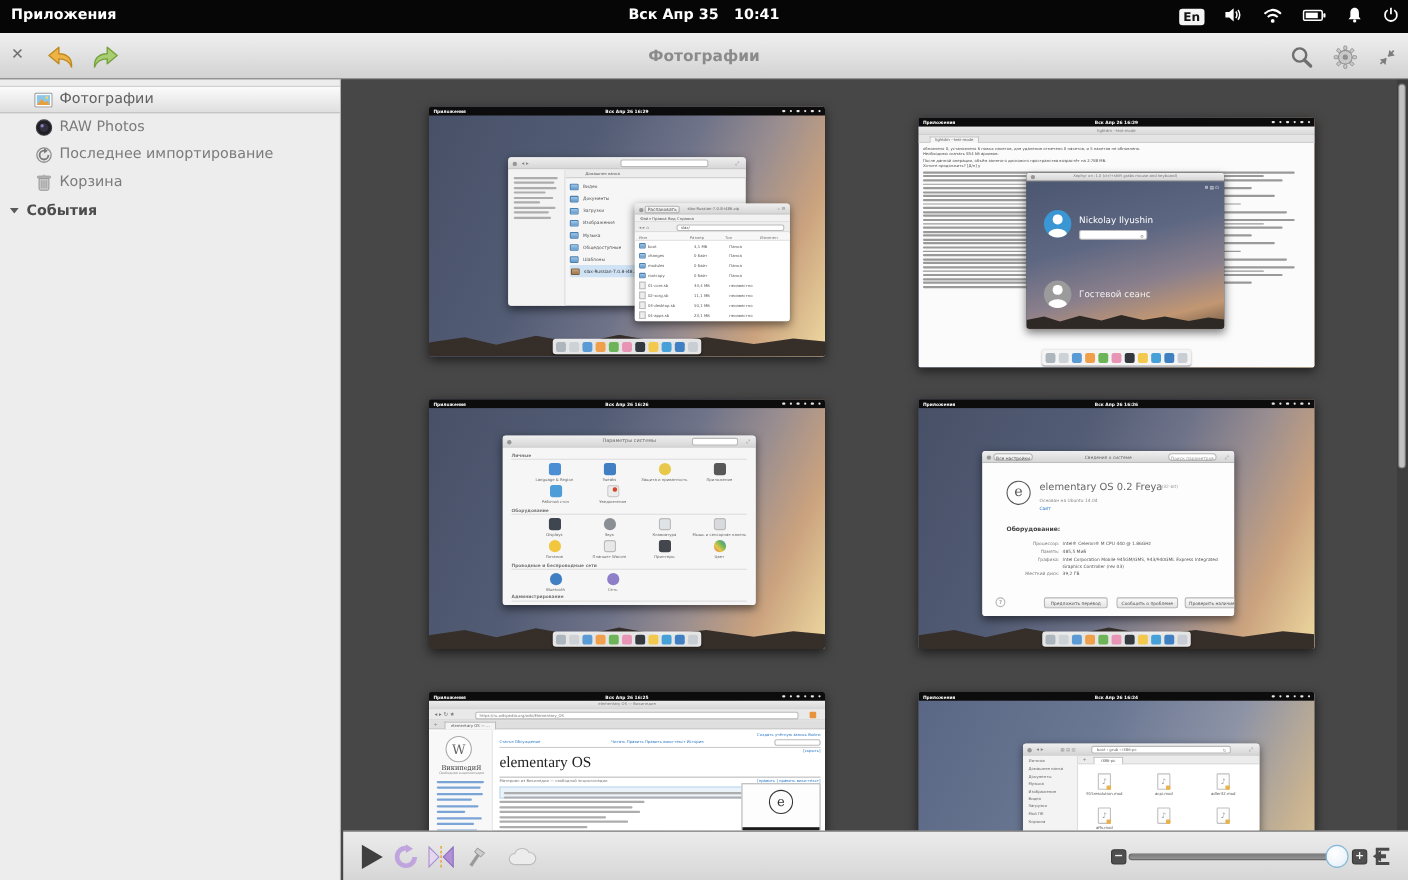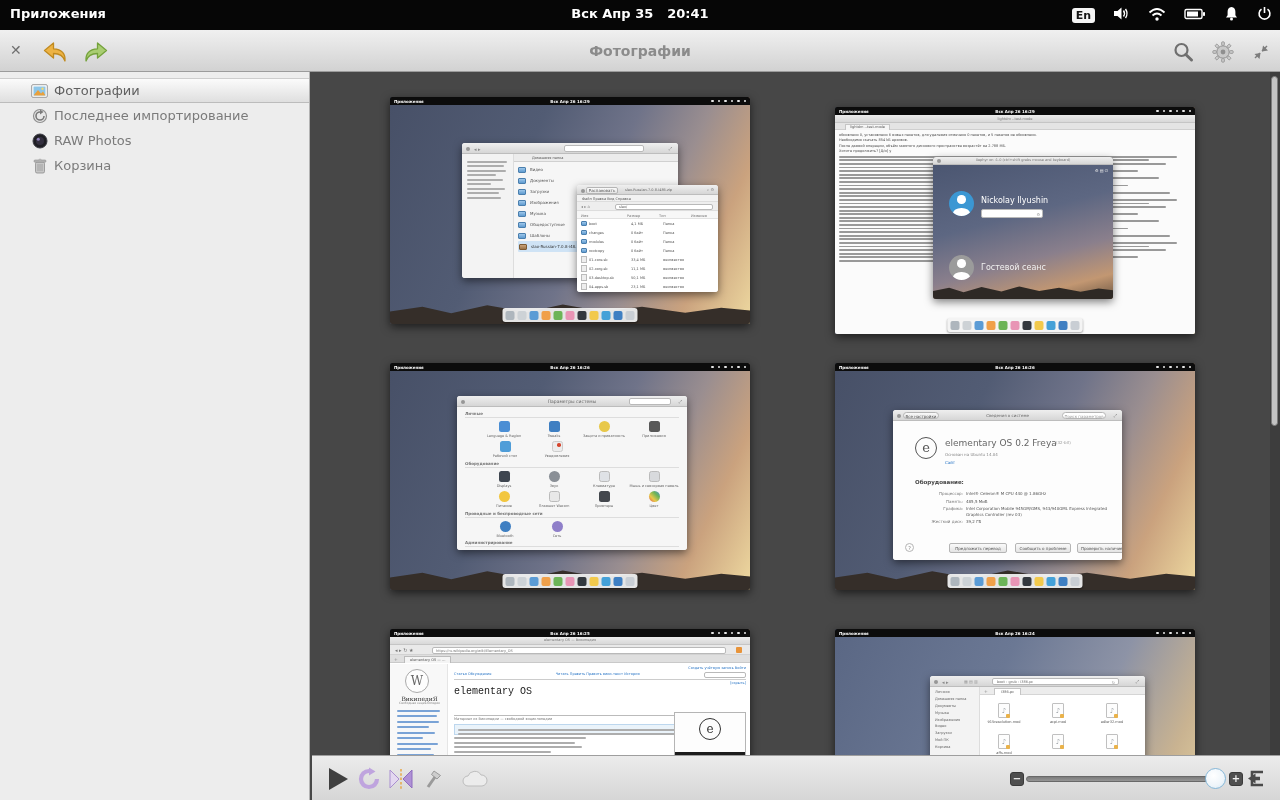--- a/index.html
+++ b/index.html
@@ -89,21 +89,21 @@
   .slider-handle { position:absolute; top:12px; width:21px; height:21px; border-radius:50%;
     background:radial-gradient(circle at 40% 35%, #ffffff 0%, #eef5fa 60%, #d3e6f2 100%); border:1.5px solid #85b7d8; }
 </style>
 </head>
 <body>
 
 <div id="screen">
 
   <div class="top-panel">
     <span class="tp-appmenu">Приложения</span>
-    <span class="tp-clock"><span>Вск Апр 35</span><span>20:41</span></span>
+    <span class="tp-clock"><span>Вск Апр 35</span><span>10:41</span></span>
     <span class="tp-right">
       <span class="kb-badge">En</span>
       <span><svg width="17" height="15" viewBox="0 0 17 15">
             <polygon points="1,5 4.5,5 8.5,1.5 8.5,13.5 4.5,10 1,10" fill="#fff"></polygon>
             <path d="M10.5 4.5 Q12.5 7.5 10.5 10.5" stroke="#fff" stroke-width="1.4" fill="none"></path>
             <path d="M12.5 3 Q15.5 7.5 12.5 12" stroke="#fff" stroke-width="1.4" fill="none"></path>
           </svg></span>
       <span><svg width="18" height="14" viewBox="0 0 18 14">
             <path d="M1.5 5.5 Q9 -1.5 16.5 5.5" stroke="#fff" stroke-width="1.8" fill="none"></path>
             <path d="M4.5 8.5 Q9 4.5 13.5 8.5" stroke="#fff" stroke-width="1.8" fill="none"></path>
@@ -182,52 +182,56 @@
             <rect x="2.5" y="2.5" width="12" height="9" fill="#8ec6e8"></rect>
             <polygon points="2.5,11.5 7,6 10,9.5 12,7.5 14.5,11.5" fill="#e9a03c"></polygon>
             <circle cx="11.5" cy="4.8" r="1.2" fill="#f5d76e"></circle>
           </svg>
         </span>
       <span>Фотографии</span>
     </div>
     <div class="sb-item">
       <span class="sbi">
           <svg width="16" height="16" viewBox="0 0 16 16">
+            <circle cx="8" cy="8" r="7" fill="#1f1f24" stroke="#3c3c44"></circle>
+            <circle cx="8" cy="8" r="4" fill="#34303f"></circle>
+            <circle cx="6.3" cy="6.3" r="1.5" fill="#8d80b8"></circle>
+          </svg>
+        </span>
+      <span>RAW Photos</span>
+    </div>
+    <div class="sb-item">
+      <span class="sbi">
+          <svg width="16" height="16" viewBox="0 0 16 16">
             <circle cx="8" cy="8" r="6.5" fill="#e8e8e8" stroke="#8f8f8f" stroke-width="1.2"></circle>
             <path d="M8 4 A4 4 0 1 0 12 8" fill="none" stroke="#7a7a7a" stroke-width="1.6"></path>
             <polygon points="8,1.5 8,6.5 11.5,4" fill="#7a7a7a"></polygon>
           </svg>
         </span>
       <span>Последнее импортирование</span>
-    </div>
-    <div class="sb-item">
-      <span class="sbi">
-          <svg width="16" height="16" viewBox="0 0 16 16">
-            <circle cx="8" cy="8" r="7" fill="#1f1f24" stroke="#3c3c44"></circle>
-            <circle cx="8" cy="8" r="4" fill="#34303f"></circle>
-            <circle cx="6.3" cy="6.3" r="1.5" fill="#8d80b8"></circle>
-          </svg>
-        </span>
-      <span>RAW Photos</span>
     </div>
     <div class="sb-item">
       <span class="sbi">
           <svg width="14" height="16" viewBox="0 0 14 16">
             <rect x="2.5" y="4" width="9" height="11" rx="1.5" fill="#c7c7c7" stroke="#8e8e8e" stroke-width="0.8"></rect>
             <rect x="1" y="2" width="12" height="2.2" rx="1" fill="#b5b5b5" stroke="#8e8e8e" stroke-width="0.6"></rect>
             <rect x="5.5" y="0.8" width="3" height="1.6" rx="0.8" fill="#b5b5b5"></rect>
             <g stroke="#9e9e9e" stroke-width="0.9">
               <line x1="5" y1="6" x2="5" y2="13"></line>
               <line x1="7" y1="6" x2="7" y2="13"></line>
               <line x1="9" y1="6" x2="9" y2="13"></line>
             </g>
           </svg>
         </span>
       <span>Корзина</span>
     </div>
+    <div class="sb-section">
+        <span class="tri"></span>
+        <span>События</span>
+      </div>
   </div>
 
   <div class="main">
 
     <div class="thumb" style="left:78px; top:25px">
       <div class="mini-panel">
         <span class="mp-left">Приложения</span>
           <span class="mp-center">Вск Апр 26  16:29</span>
         <span class="mp-dots">
             <i></i>
@@ -715,21 +719,21 @@
                 <span class="t3" style="color:#2a76c6">Создать учётную запись   Войти</span>
               </div>
             <div style="display:flex;justify-content:space-between;border-bottom:0.5px solid #ccc;padding:2px 0 1px 0">
               <span class="t3" style="color:#2a76c6">Статья    Обсуждение</span>
               <span class="t3" style="color:#2a76c6">Читать    Править    Править вики-текст    История</span>
               <span class="mfield" style="position:relative;width:42px;height:6px;display:inline-block"></span>
             </div>
             <div style="display:flex;justify-content:flex-end;margin-top:1px">
                 <span class="t3" style="color:#2a76c6">[скрыть]</span>
               </div>
-            <div style="font-family:Liberation Mono, monospace;font-size:10px;color:#222;border-bottom:0.7px solid #bbb;padding-bottom:18px">elementary OS</div>
+            <div style="font-family:Liberation Serif, serif;font-size:14px;color:#222;border-bottom:0.7px solid #bbb;padding-bottom:4px">elementary OS</div>
             <div style="display:flex;justify-content:space-between;margin-top:1.5px">
               <span class="t3" style="color:#777">Материал из Википедии — свободной энциклопедии</span>
               <span class="t3" style="color:#2a76c6">[править | править вики-текст]</span>
             </div>
             <div style="height:11px;background:#eaf3fa;border:0.5px solid #bdd7ee;margin-top:2px;padding:1.5px 3px">
                 <div class="bars" style="margin-top:0">
                   <i style="width: 96%;"></i>
                   <i style="width: 88%;"></i>
                 </div>
               </div>

